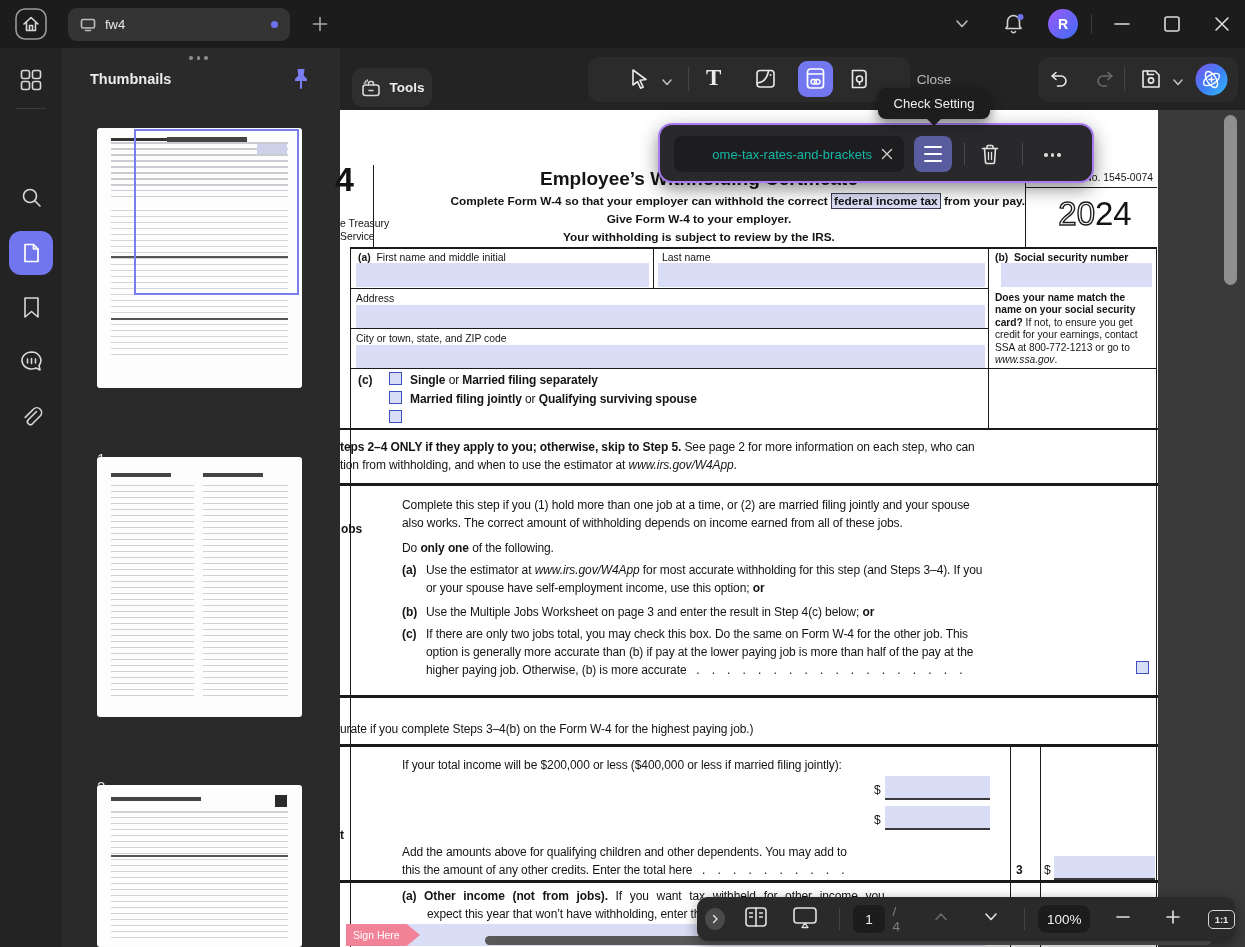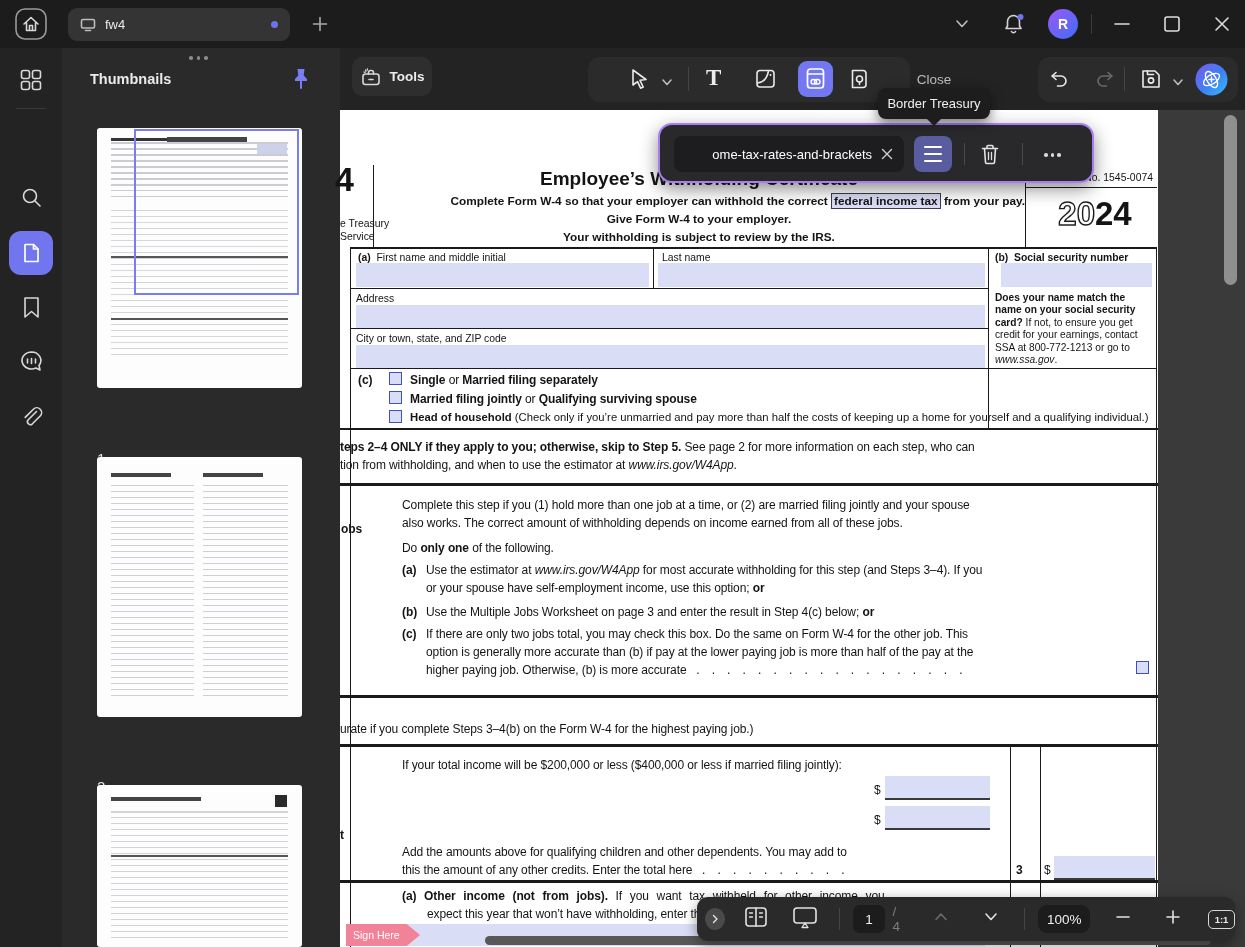--- a/index.html
+++ b/index.html
@@ -30,21 +30,21 @@
   .pagenum{color:#e3e3e3;font-size:15px}
   .pgdots{display:flex;gap:3px}
   .pgdots i{width:3px;height:3px;border-radius:50%;background:#9a9a9a}
   
   .toolbar{left:340px;top:48px;width:905px;height:62px;background:#232323}
   .toolgrp{background:#2b2b2b;border-radius:12px}
   .seltool{background:#7478f0;border-radius:9px}
   
   .linkbar{left:658px;top:123px;width:436px;height:60px;background:#29292c;border:2px solid #a87cf2;border-radius:14px;z-index:30;box-shadow:0 6px 18px rgba(0,0,0,.45)}
   .linkinput{left:14px;top:11px;width:230px;height:36px;background:#1d1d1f;border-radius:8px;display:flex;align-items:center;overflow:hidden;padding:0 10px;justify-content:flex-end;gap:8px}
-  .linkinput span{color:#ffffff;font-size:13px;white-space:nowrap}
+  .linkinput span{color:#14b8a6;font-size:13px;white-space:nowrap}
   .hambtn{left:254px;top:11px;width:38px;height:36px;background:#595c9e;border-radius:8px;display:flex;flex-direction:column;align-items:center;justify-content:center;gap:4.5px}
   .hambtn i{width:18px;height:2.5px;background:#fff;border-radius:2px}
   
   .tooltip{left:878px;top:88px;width:112px;height:31px;background:#1d1d1d;border-radius:8px;color:#f0f0f0;font-size:13px;display:flex;align-items:center;justify-content:center;z-index:40;box-shadow:0 4px 12px rgba(0,0,0,.5)}
   .tooltip:after{content:"";position:absolute;left:50%;top:100%;margin-left:-7px;border:7px solid transparent;border-top-color:#1d1d1d}
   
   .page{left:340px;top:110px;width:818px;height:837px;background:#fff;color:#141414;z-index:1}
   .page .b{font-weight:bold}
   .page .it{font-style:italic}
   .hl{position:absolute;background:#1a1a1a;height:1px}
@@ -206,21 +206,21 @@
 
     <div class="abs thumb" style="top:737px;height:162px">
       <div class="abs" style="left:14px;top:12px;width:90px;height:4px;background:#444"></div>
       <div class="abs" style="left:178px;top:10px;width:12px;height:12px;background:#2b2b2b"></div>
       <div class="tlines" style="left:14px;top:26px;width:177px;height:130px;opacity:.65"></div>
       <div class="abs" style="left:14px;top:70px;width:177px;height:2px;background:#555"></div>
     </div>
   </div>
 
   <div class="abs toolbar">
-    <div class="abs uibtn" style="left:12px;top:9px;width:80px;height:39px">
+    <div class="abs uibtn" style="left:12px;top:20px;width:80px;height:39px">
       <svg width="22" height="22" viewBox="0 0 22 22">
         <rect x="3" y="8" width="16" height="10.5" rx="2.5" class="ic"></rect>
         <path d="M8.5 8 V6.5 a2 2 0 0 1 2 -2 h1 a2 2 0 0 1 2 2 V8 M9 13.5 h4" class="ic"></path>
         <path d="M5.5 4 l0.5 1.2 M4 6 l1.2 0.4 M7.5 2.8 l-0.3 1.2" class="ic" style="stroke-width:1.3"></path>
       </svg>
       <span style="color:#ececec;font-size:13.5px;font-weight:bold">Tools</span>
     </div>
 
     <div class="abs toolgrp" style="left:248px;top:9px;width:322px;height:45px"></div>
 
@@ -313,21 +313,21 @@
     <div class="abs b" style="left:33px;top:58px;width:652px;text-align:center;font-size:19px">Employee’s Withholding Certificate</div>
     <div class="abs" style="left:33px;top:84px;width:652px;text-align:right;font-size:11.8px;font-weight:bold">
       <span>Complete Form W-4 so that your employer can withhold the correct </span><span class="linkbox">federal income tax</span><span> from your pay.</span>
     </div>
     <div class="abs b" style="left:33px;top:102px;width:652px;text-align:center;font-size:11.8px">Give Form W-4 to your employer.</div>
     <div class="abs b" style="left:33px;top:120px;width:652px;text-align:center;font-size:11.8px">Your withholding is subject to review by the IRS.</div>
 
     <div class="vl" style="left:685px;top:55px;height:82px"></div>
     <div class="abs f10" style="left:685px;top:62px;width:128px;text-align:right">OMB No. 1545-0074</div>
     <div class="hl" style="left:685px;top:77px;width:132px"></div>
-    <div class="abs" style="left:685px;top:85px;width:140px;text-align:center;font-size:33px;font-weight:700">
+    <div class="abs" style="left:685px;top:85px;width:140px;text-align:center;font-size:33px;font-weight:400">
       <span style="color:#fff;-webkit-text-stroke:1.4px #1d1d1d">20</span><span>24</span>
     </div>
     <div class="hl" style="left:10px;top:137px;width:807px;height:2px"></div>
 
     <div class="vl" style="left:10px;top:137px;height:700px"></div>
     <div class="vl" style="left:816px;top:137px;height:700px"></div>
     <div class="vl" style="left:313px;top:138px;height:40px"></div>
     <div class="vl" style="left:648px;top:138px;height:180px"></div>
 
     <div class="abs f10" style="left:18px;top:142px"><span class="b">(a)</span>&nbsp;&nbsp;<span>First name and middle initial</span></div>
@@ -348,21 +348,20 @@
       <span class="b">Does your name match the name on your social security card?</span><span> If not, to ensure you get credit for your earnings, contact SSA at 800-772-1213 or go to </span><span class="it">www.ssa.gov</span><span>.</span>
     </div>
     <div class="hl" style="left:10px;top:258px;width:807px"></div>
 
     <div class="abs f12 b" style="left:18px;top:263px">(c)</div>
     <div class="cbx" style="left:49px;top:262px"></div>
     <div class="abs f12" style="left:70px;top:263px"><span class="b">Single</span><span> or </span><span class="b">Married filing separately</span></div>
     <div class="cbx" style="left:49px;top:281px"></div>
     <div class="abs f12" style="left:70px;top:282px"><span class="b">Married filing jointly</span><span> or </span><span class="b">Qualifying surviving spouse</span></div>
     <div class="cbx" style="left:49px;top:300px"></div>
-    <div class="abs" style="left:70px;top:301px;width:745px;font-size:11.3px;white-space:nowrap"><span class="b">Head of household</span><span> (Check only if you’re unmarried and pay more than half the costs of keeping up a home for yourself and a qualifying individual.)</span></div>
     <div class="hl" style="left:0px;top:318px;width:818px;height:2px"></div>
 
     <div class="abs f12" style="left:0px;top:330px;white-space:nowrap"><span class="b">teps 2–4 ONLY if they apply to you; otherwise, skip to Step 5.</span><span> See page 2 for more information on each step, who can</span></div>
     <div class="abs f12" style="left:0px;top:348px;white-space:nowrap"><span>tion from withholding, and when to use the estimator at </span><span class="it">www.irs.gov/W4App</span><span>.</span></div>
     <div class="hl" style="left:0px;top:373px;width:818px;height:2.5px"></div>
 
     <div class="abs f12 b" style="left:1px;top:412px">obs</div>
     <div class="abs f12" style="left:62px;top:388px">Complete this step if you (1) hold more than one job at a time, or (2) are married filing jointly and your spouse</div>
     <div class="abs f12" style="left:62px;top:406px">also works. The correct amount of withholding depends on income earned from all of these jobs.</div>
     <div class="abs f12" style="left:62px;top:431px"><span>Do </span><span class="b">only one</span><span> of the following.</span></div>
@@ -431,21 +430,21 @@
       </svg>
     </div>
     <div class="abs divv" style="left:362px;top:18px;height:22px;background:#4a4a4e"></div>
     <div class="abs pgdots" style="left:384px;top:28px">
         <i style="background:#d9d9d9;width:3.5px;height:3.5px"></i>
         <i style="background:#d9d9d9;width:3.5px;height:3.5px"></i>
         <i style="background:#d9d9d9;width:3.5px;height:3.5px"></i>
       </div>
   </div>
 
-  <div class="abs tooltip">Border Treasury</div>
+  <div class="abs tooltip">Check Setting</div>
 
   <div class="abs statusbar">
     <div style="margin-left:8px;width:22px;height:22px;border-radius:50%;background:#4a4a4a;display:flex;align-items:center;justify-content:center">
       <svg width="10" height="10" viewBox="0 0 10 10">
           <path d="M3.5 1.5 L7 5 L3.5 8.5" class="ic" style="stroke:#e6e6e6;stroke-width:1.4"></path>
         </svg>
     </div>
     <div style="margin-left:18px">
       <svg width="26" height="24" viewBox="0 0 26 24">
         <rect x="3" y="3" width="20" height="18" rx="3" class="ic" style="stroke:#e2e2e2"></rect>

